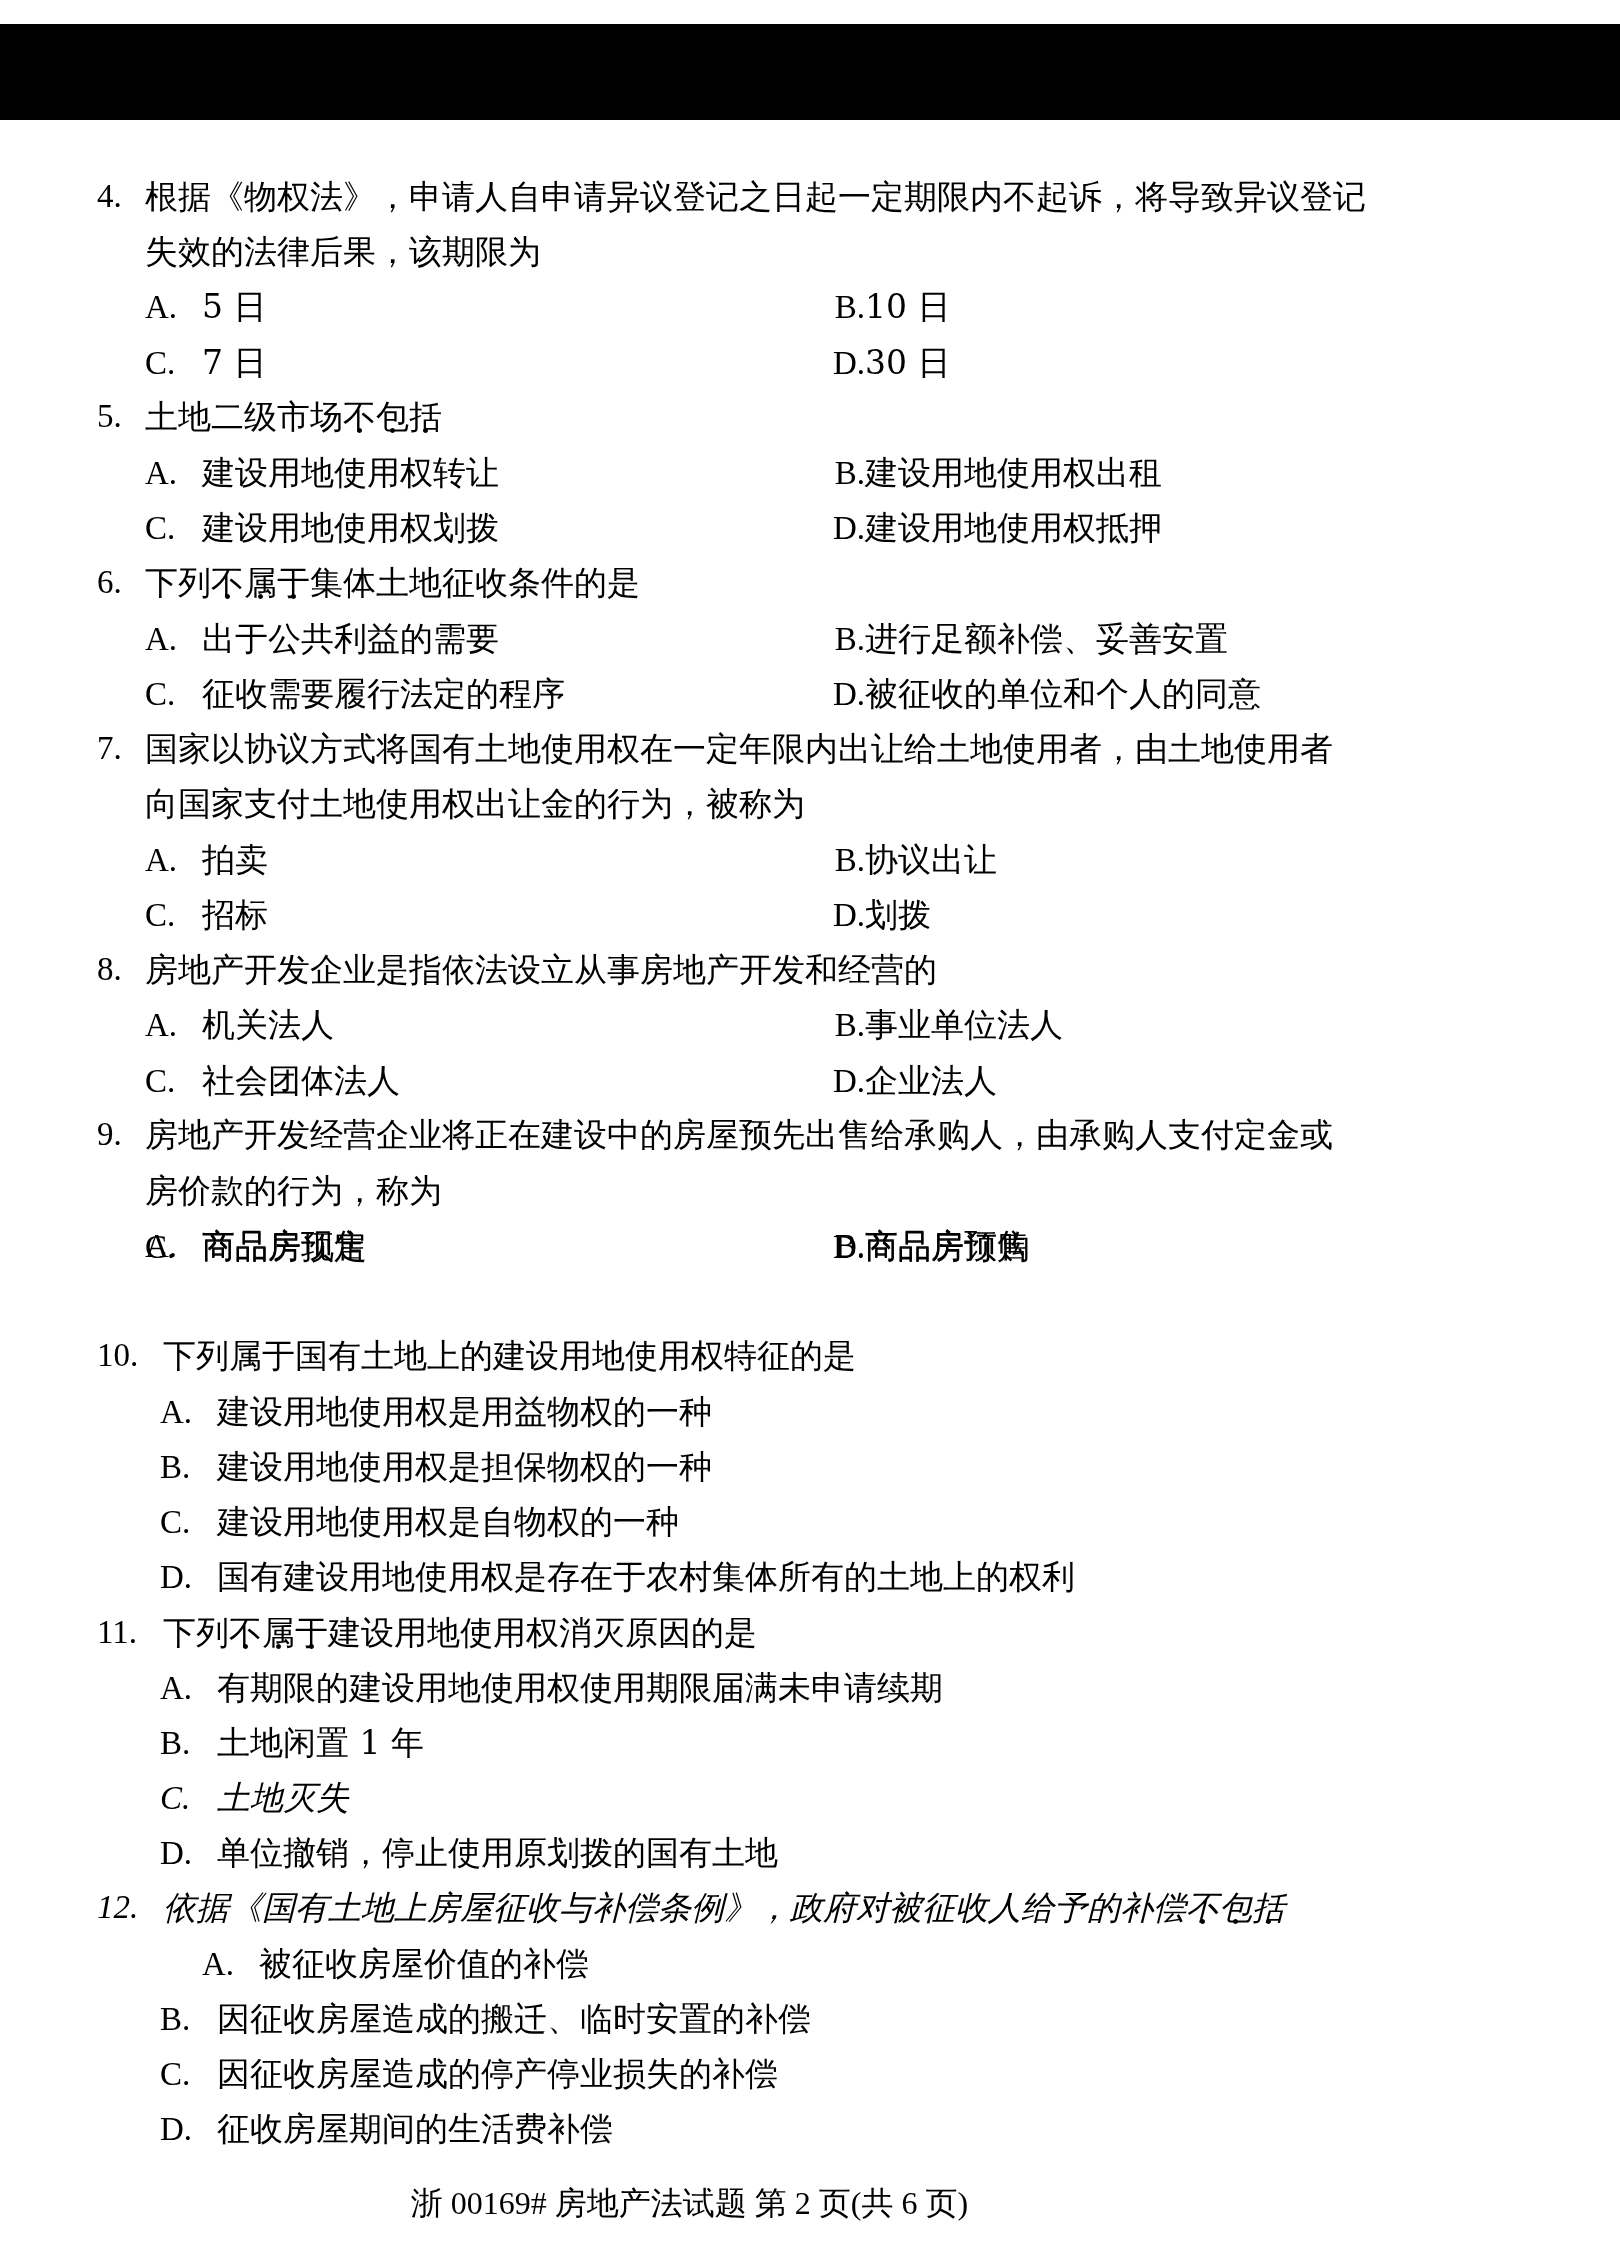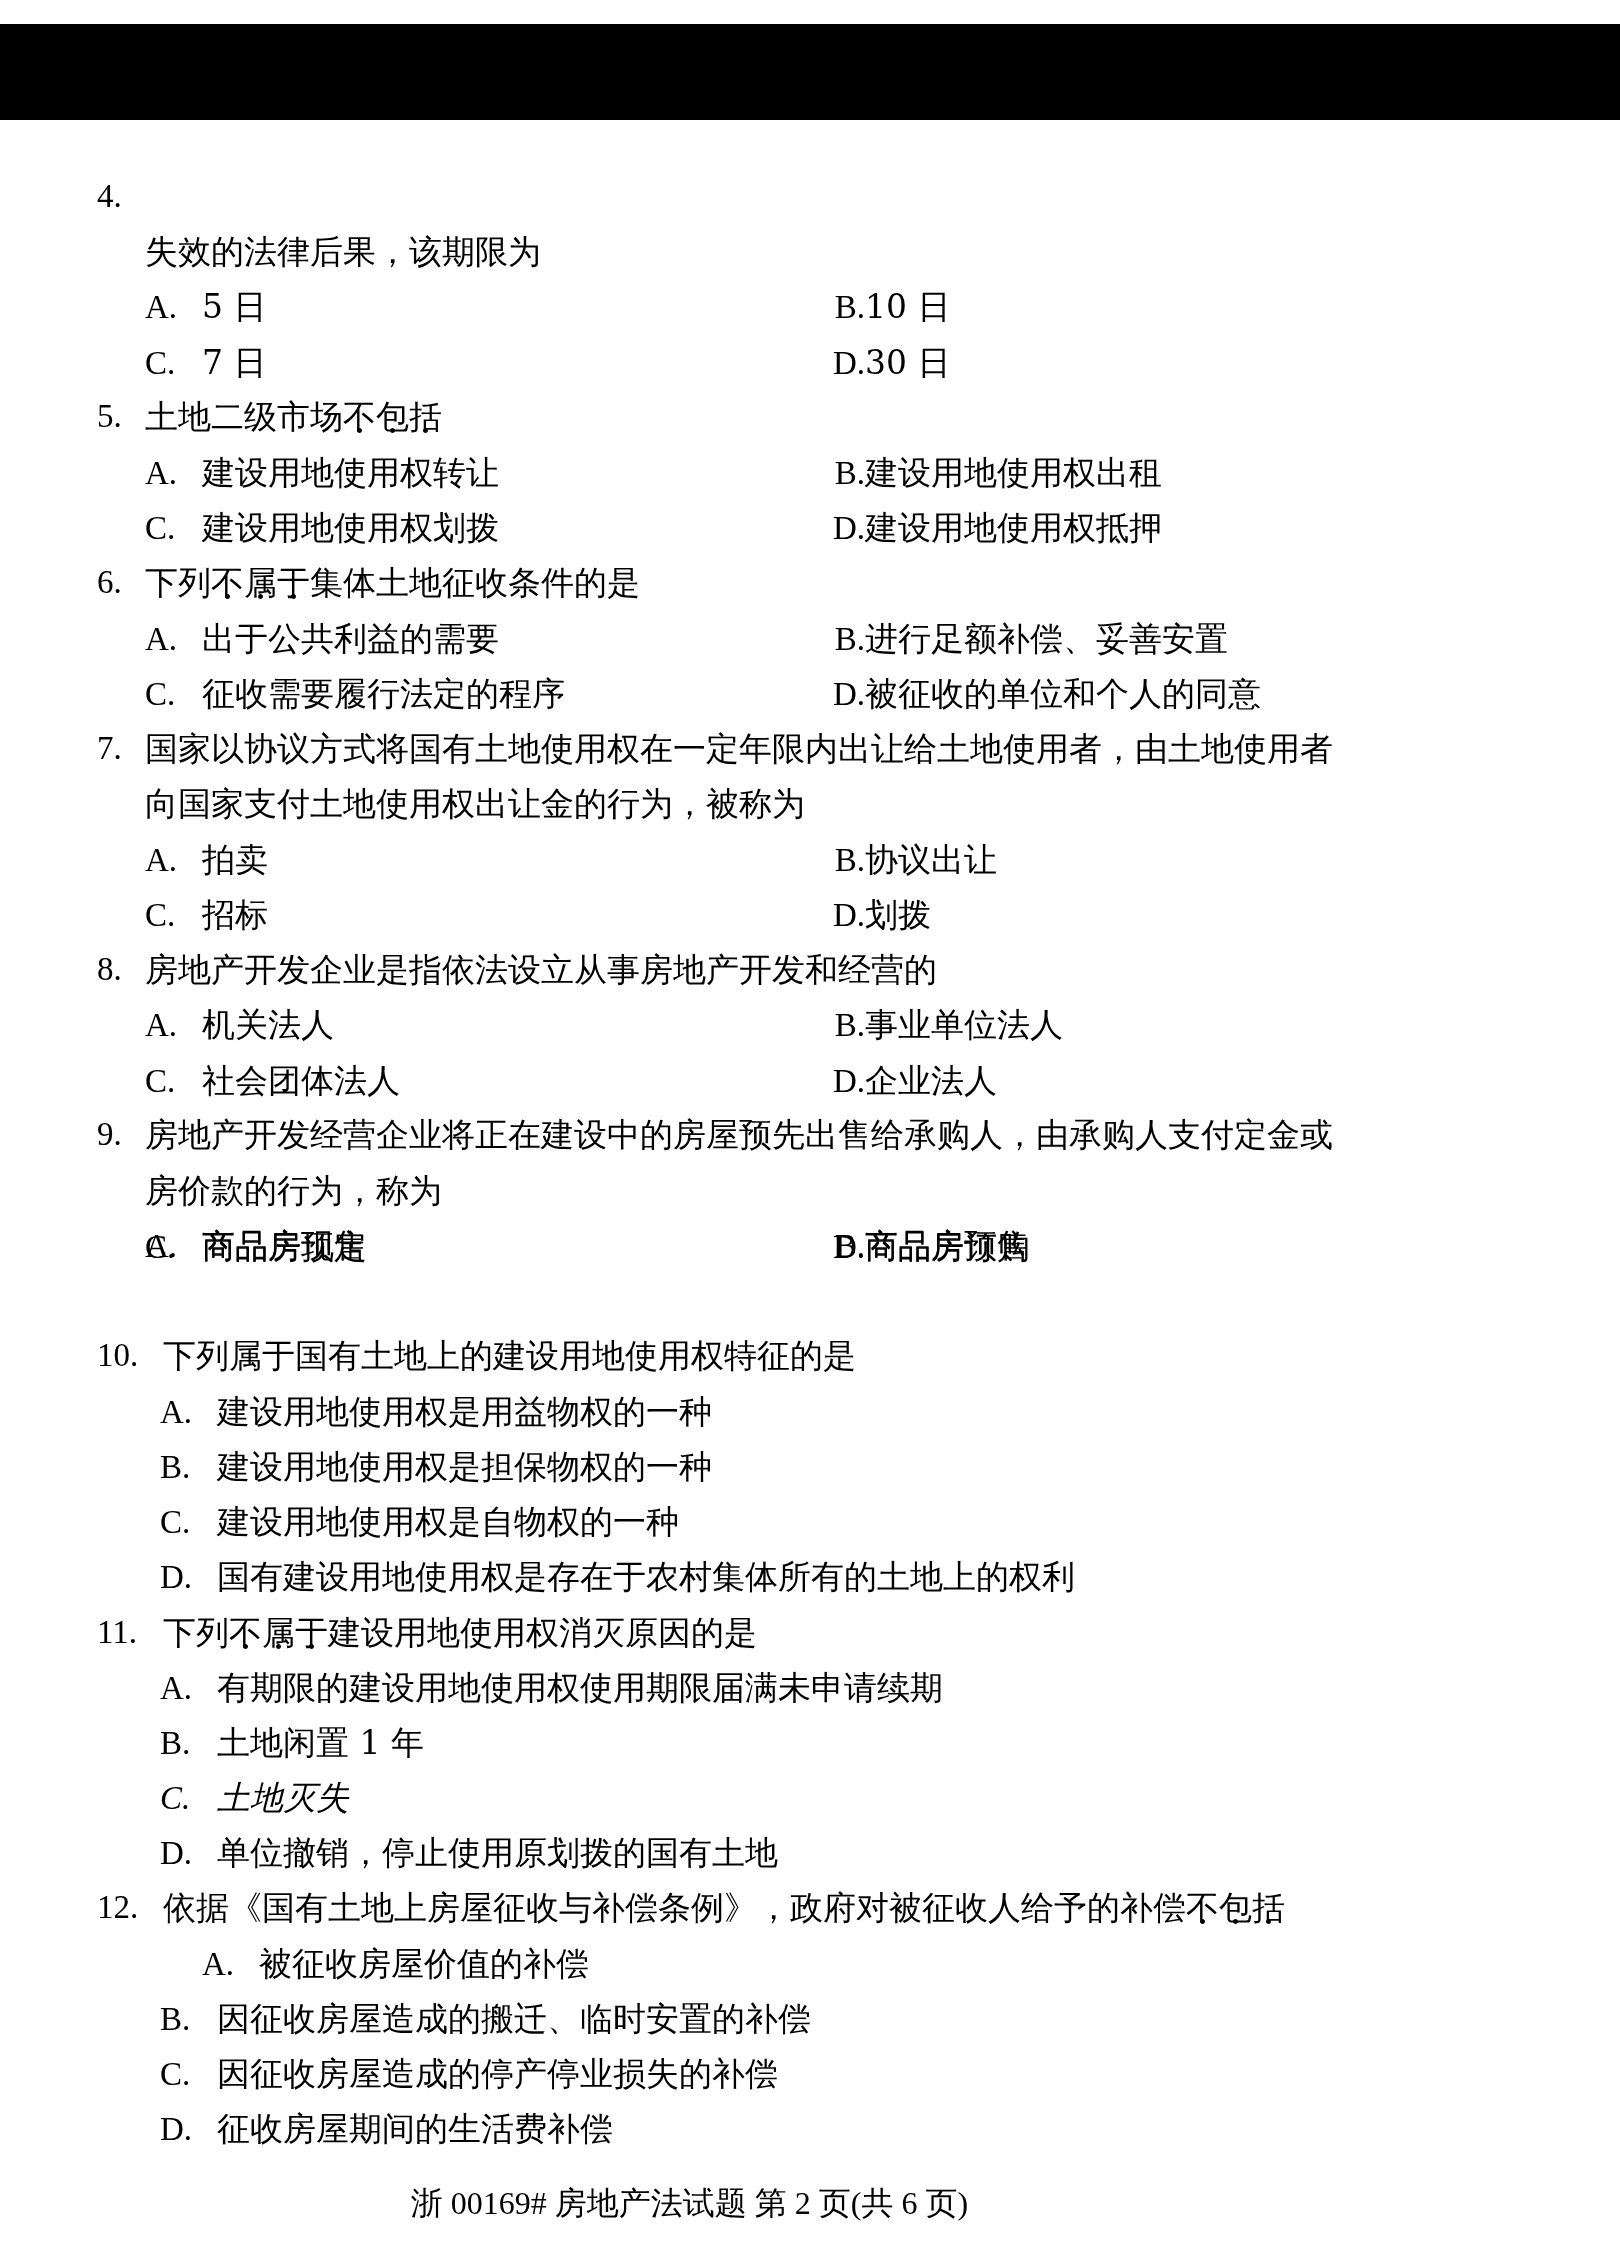--- a/index.html
+++ b/index.html
@@ -22,20 +22,21 @@
 </style>
 </head>
 <body>
 
 <div class="topbar"></div>
 
 <div id="content">
 
   <div class="line" style="top:169px;left:0;right:0;">
     <span class="num n">4.</span>
+    <span class="qtext">根据《物权法》，申请人自申请异议登记之日起一定期限内不起诉，将导致异议登记</span>
   </div>
   <div class="line" style="top:224px;left:0;right:0;">
     <span class="qtext">失效的法律后果，该期限为</span>
   </div>
   <div class="line" style="top:279px;left:0;right:0;">
     <span class="opt-l"><span class="lbl">A.</span><span>5 日</span></span>
     <span class="opt-r"><span class="lbl">B.</span><span>10 日</span></span>
   </div>
   <div class="line" style="top:335px;left:0;right:0;">
     <span class="opt-l"><span class="lbl">C.</span><span>7 日</span></span>
@@ -140,21 +141,21 @@
   <div class="line" style="top:1715px;left:0;right:0;">
     <span class="opt-full"><span class="lbl">B.</span><span>土地闲置 1 年</span></span>
   </div>
   <div class="line" style="top:1770px;left:0;right:0;font-style:italic;">
     <span class="opt-full"><span class="lbl">C.</span><span>土地灭失</span></span>
   </div>
   <div class="line" style="top:1825px;left:0;right:0;">
     <span class="opt-full"><span class="lbl">D.</span><span>单位撤销，停止使用原划拨的国有土地</span></span>
   </div>
 
-  <div class="line" style="top:1880px;left:0;right:12px;">
+  <div class="line" style="top:1880px;left:0;right:12px;font-style:italic;">
     <span class="num2 n">12.</span>
     <span class="qtext2"><span>依据《国有土地上房屋征收与补偿条例》，政府对被征收人给予的补偿</span><span class="em">不</span><span class="em">包</span><span class="em">括</span><span></span></span>
   </div>
   <div class="line" style="top:1936px;left:0;right:0;margin-left:42px;">
     <span class="opt-full"><span class="lbl">A.</span><span>被征收房屋价值的补偿</span></span>
   </div>
   <div class="line" style="top:1991px;left:0;right:0;">
     <span class="opt-full"><span class="lbl">B.</span><span>因征收房屋造成的搬迁、临时安置的补偿</span></span>
   </div>
   <div class="line" style="top:2046px;left:0;right:0;">

